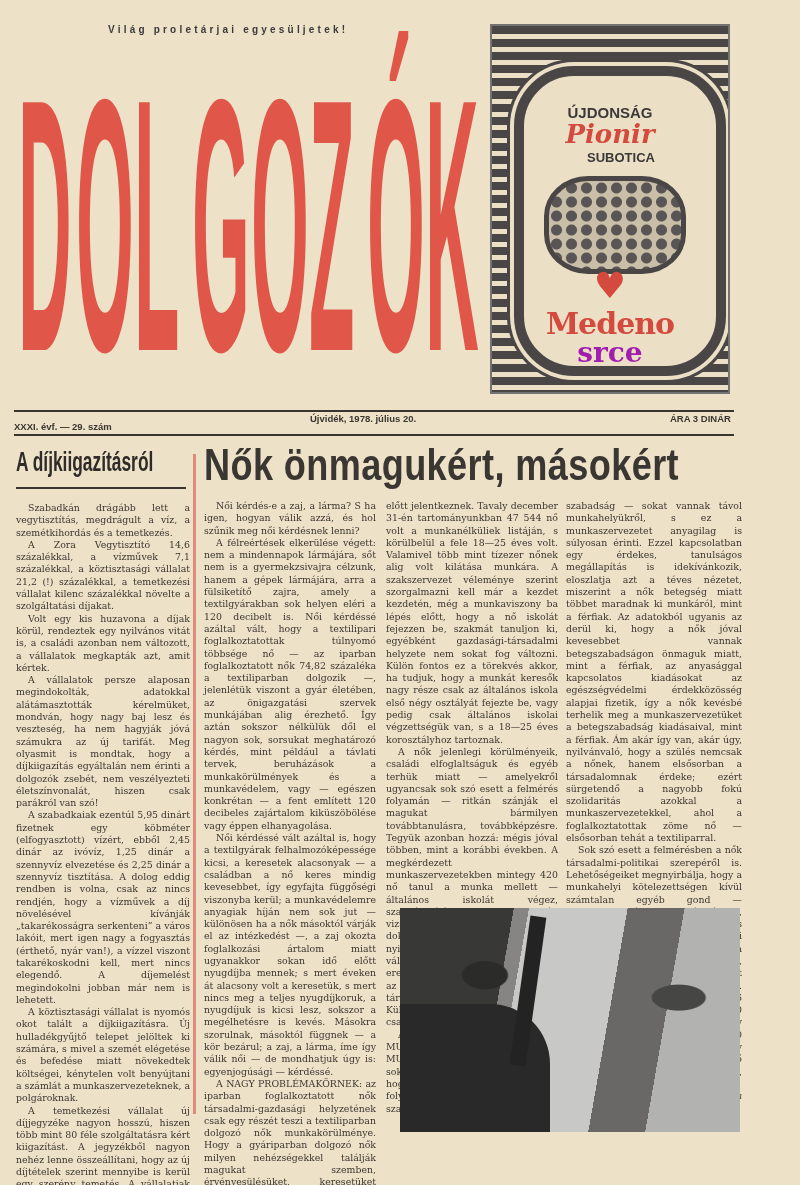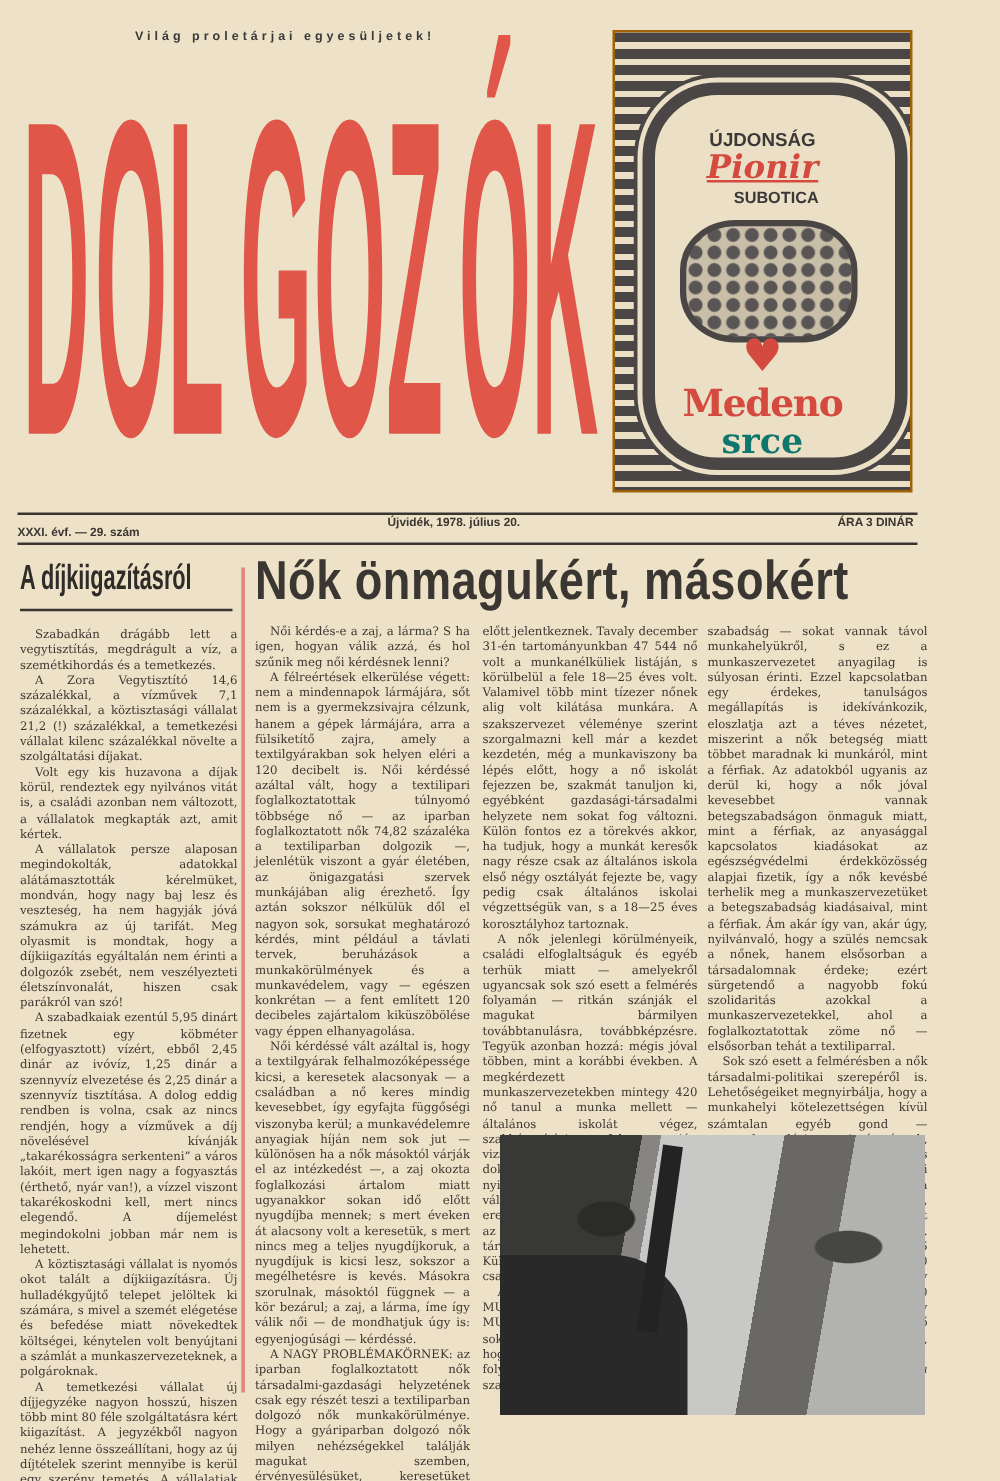--- a/index.html
+++ b/index.html
@@ -27,47 +27,47 @@
     transform-origin: bottom left; transform: scaleY(3.0) scaleX(0.62);
     width: 58px;
   }
   .rule { position: absolute; background: #3a3530; height: 1.5px; }
   .info {
     position: absolute; font-family: "Liberation Sans", sans-serif;
     font-weight: bold; font-size: 9.5px; color: #3a3530;
   }
   .ad {
     position: absolute; left: 490px; top: 24px; width: 236px; height: 366px;
-    border: 2px solid #a16207; background: #ebe0c6; overflow: hidden;
+    border: 2px solid #737373; background: #ebe0c6; overflow: hidden;
   }
   .stripes {
     position: absolute; inset: 0;
     background: repeating-linear-gradient(#4a4646 0 8px, #ebe0c6 8px 13px);
   }
   .badge {
     position: absolute; left: 22px; top: 40px; width: 192px; height: 290px;
     background: #ebe0c6; border: 10px solid #4a4646; border-radius: 60px;
     box-shadow: 0 0 0 4px #ebe0c6, 0 0 0 7px #4a4646;
   }
   .ad-text { position: absolute; left: 0; width: 236px; text-align: center; }
   .ad-new { top: 78px; font-family: "Liberation Sans", sans-serif; font-weight: bold; font-size: 15px; color: #3b3838; }
-  .ad-brand { top: 93px; font-family: "DejaVu Serif", serif; font-style: italic; font-weight: bold; font-size: 26px; color: #d44a3e; text-decoration: underline; }
+  .ad-brand { top: 93px; font-family: "DejaVu Serif", serif; font-style: italic; font-weight: bold; font-size: 26px; color: #d44a3e; }
   .ad-city { top: 124px; font-family: "Liberation Sans", sans-serif; font-weight: bold; font-size: 13px; color: #3b3838; padding-left: 11px; }
   .candy {
     position: absolute; left: 52px; top: 150px; width: 132px; height: 88px;
     border-radius: 44px / 40px; border: 5px solid #4a4646;
     background:
       radial-gradient(circle at 50% 50%, #5a5555 5px, transparent 6px) 0 0 / 15px 14px,
       #c9bfa8;
   }
   .heart {
     position: absolute; left: 100px; top: 244px; width: 36px; height: 32px; color: #d44a3e; font-size: 36px; line-height: 32px; text-align: center;
   }
   .ad-name1 { top: 280px; font-family: "DejaVu Serif", serif; font-weight: bold; font-size: 30px; color: #d44a3e; letter-spacing: -1px; }
-  .ad-name2 { top: 310px; font-family: "DejaVu Serif", serif; font-weight: bold; font-size: 28px; color: #0f766e; }
+  .ad-name2 { top: 310px; font-family: "DejaVu Serif", serif; font-weight: bold; font-size: 28px; color: #a21caf; }
   .headline-left {
     position: absolute; left: 16px; top: 446px;
     font-family: "Liberation Sans", sans-serif; font-weight: bold;
     font-size: 28px; color: #2e2b28; transform: scaleX(0.62); transform-origin: left;
     white-space: nowrap;
   }
   .vrule-red { position: absolute; left: 193px; top: 454px; width: 3px; height: 660px; background: #e08a7e; }
   .headline-main {
     position: absolute; left: 204px; top: 440px;
     font-family: "Liberation Sans", sans-serif; font-weight: bold;

